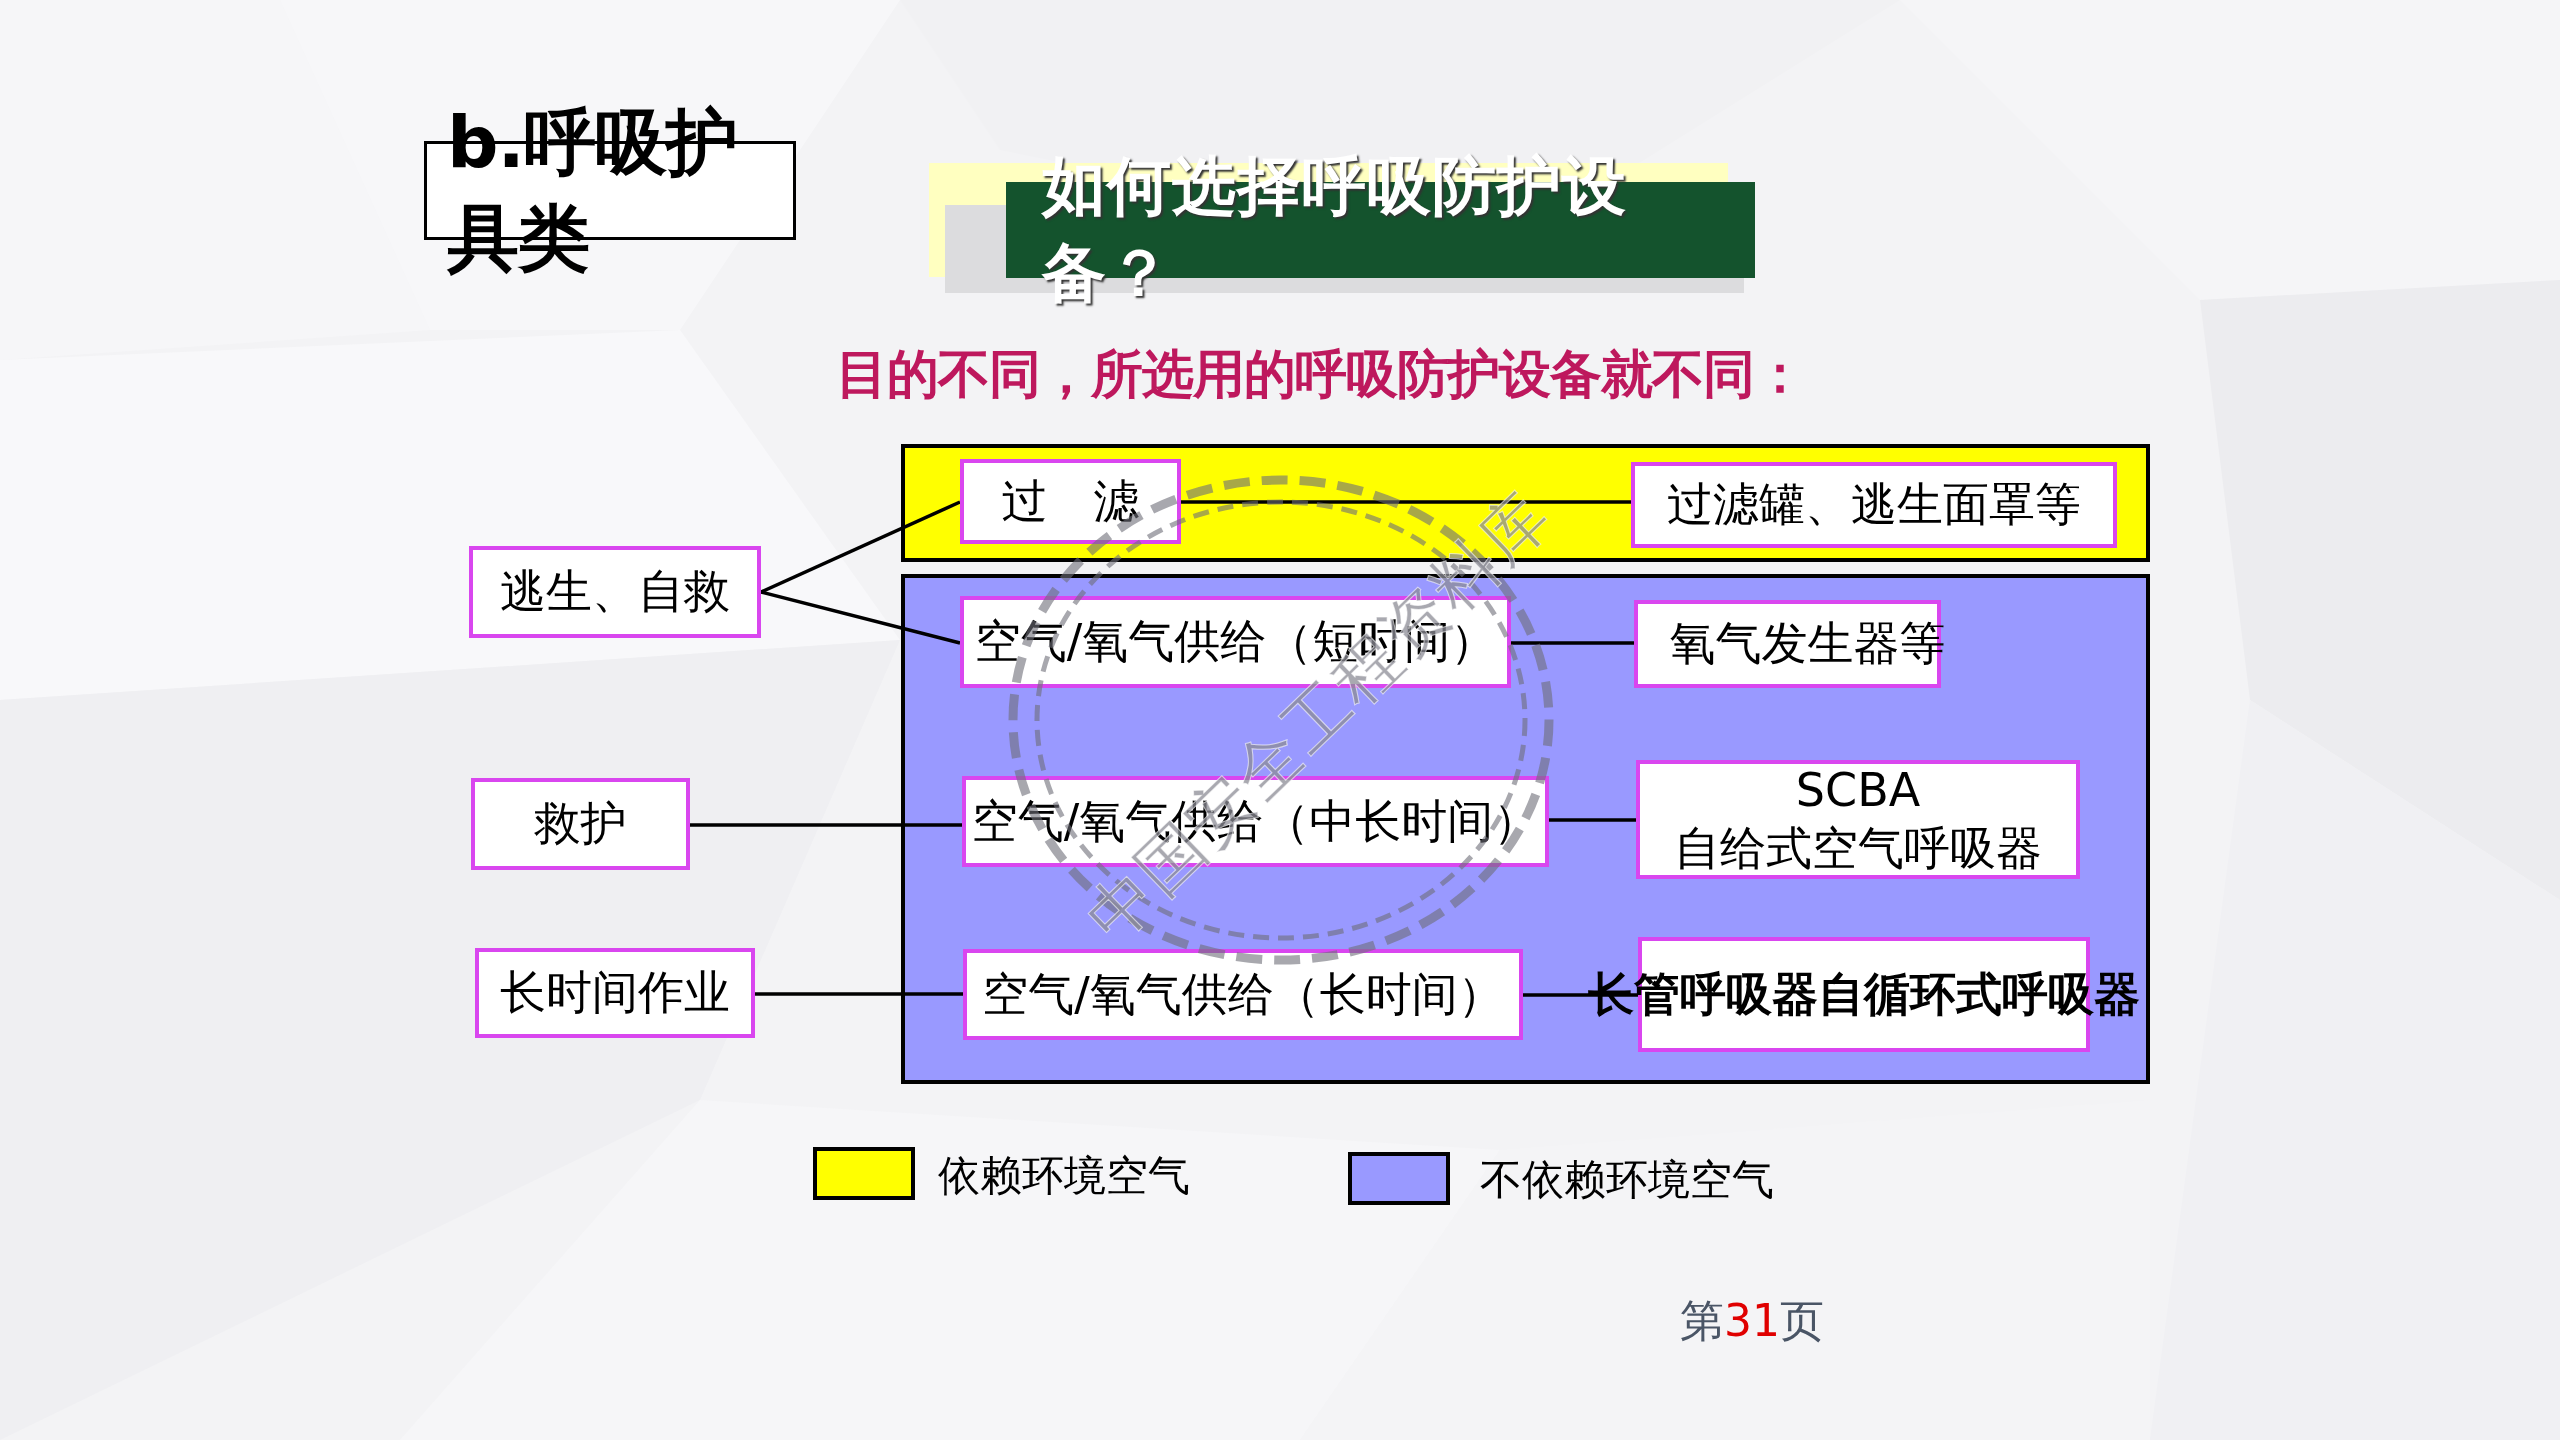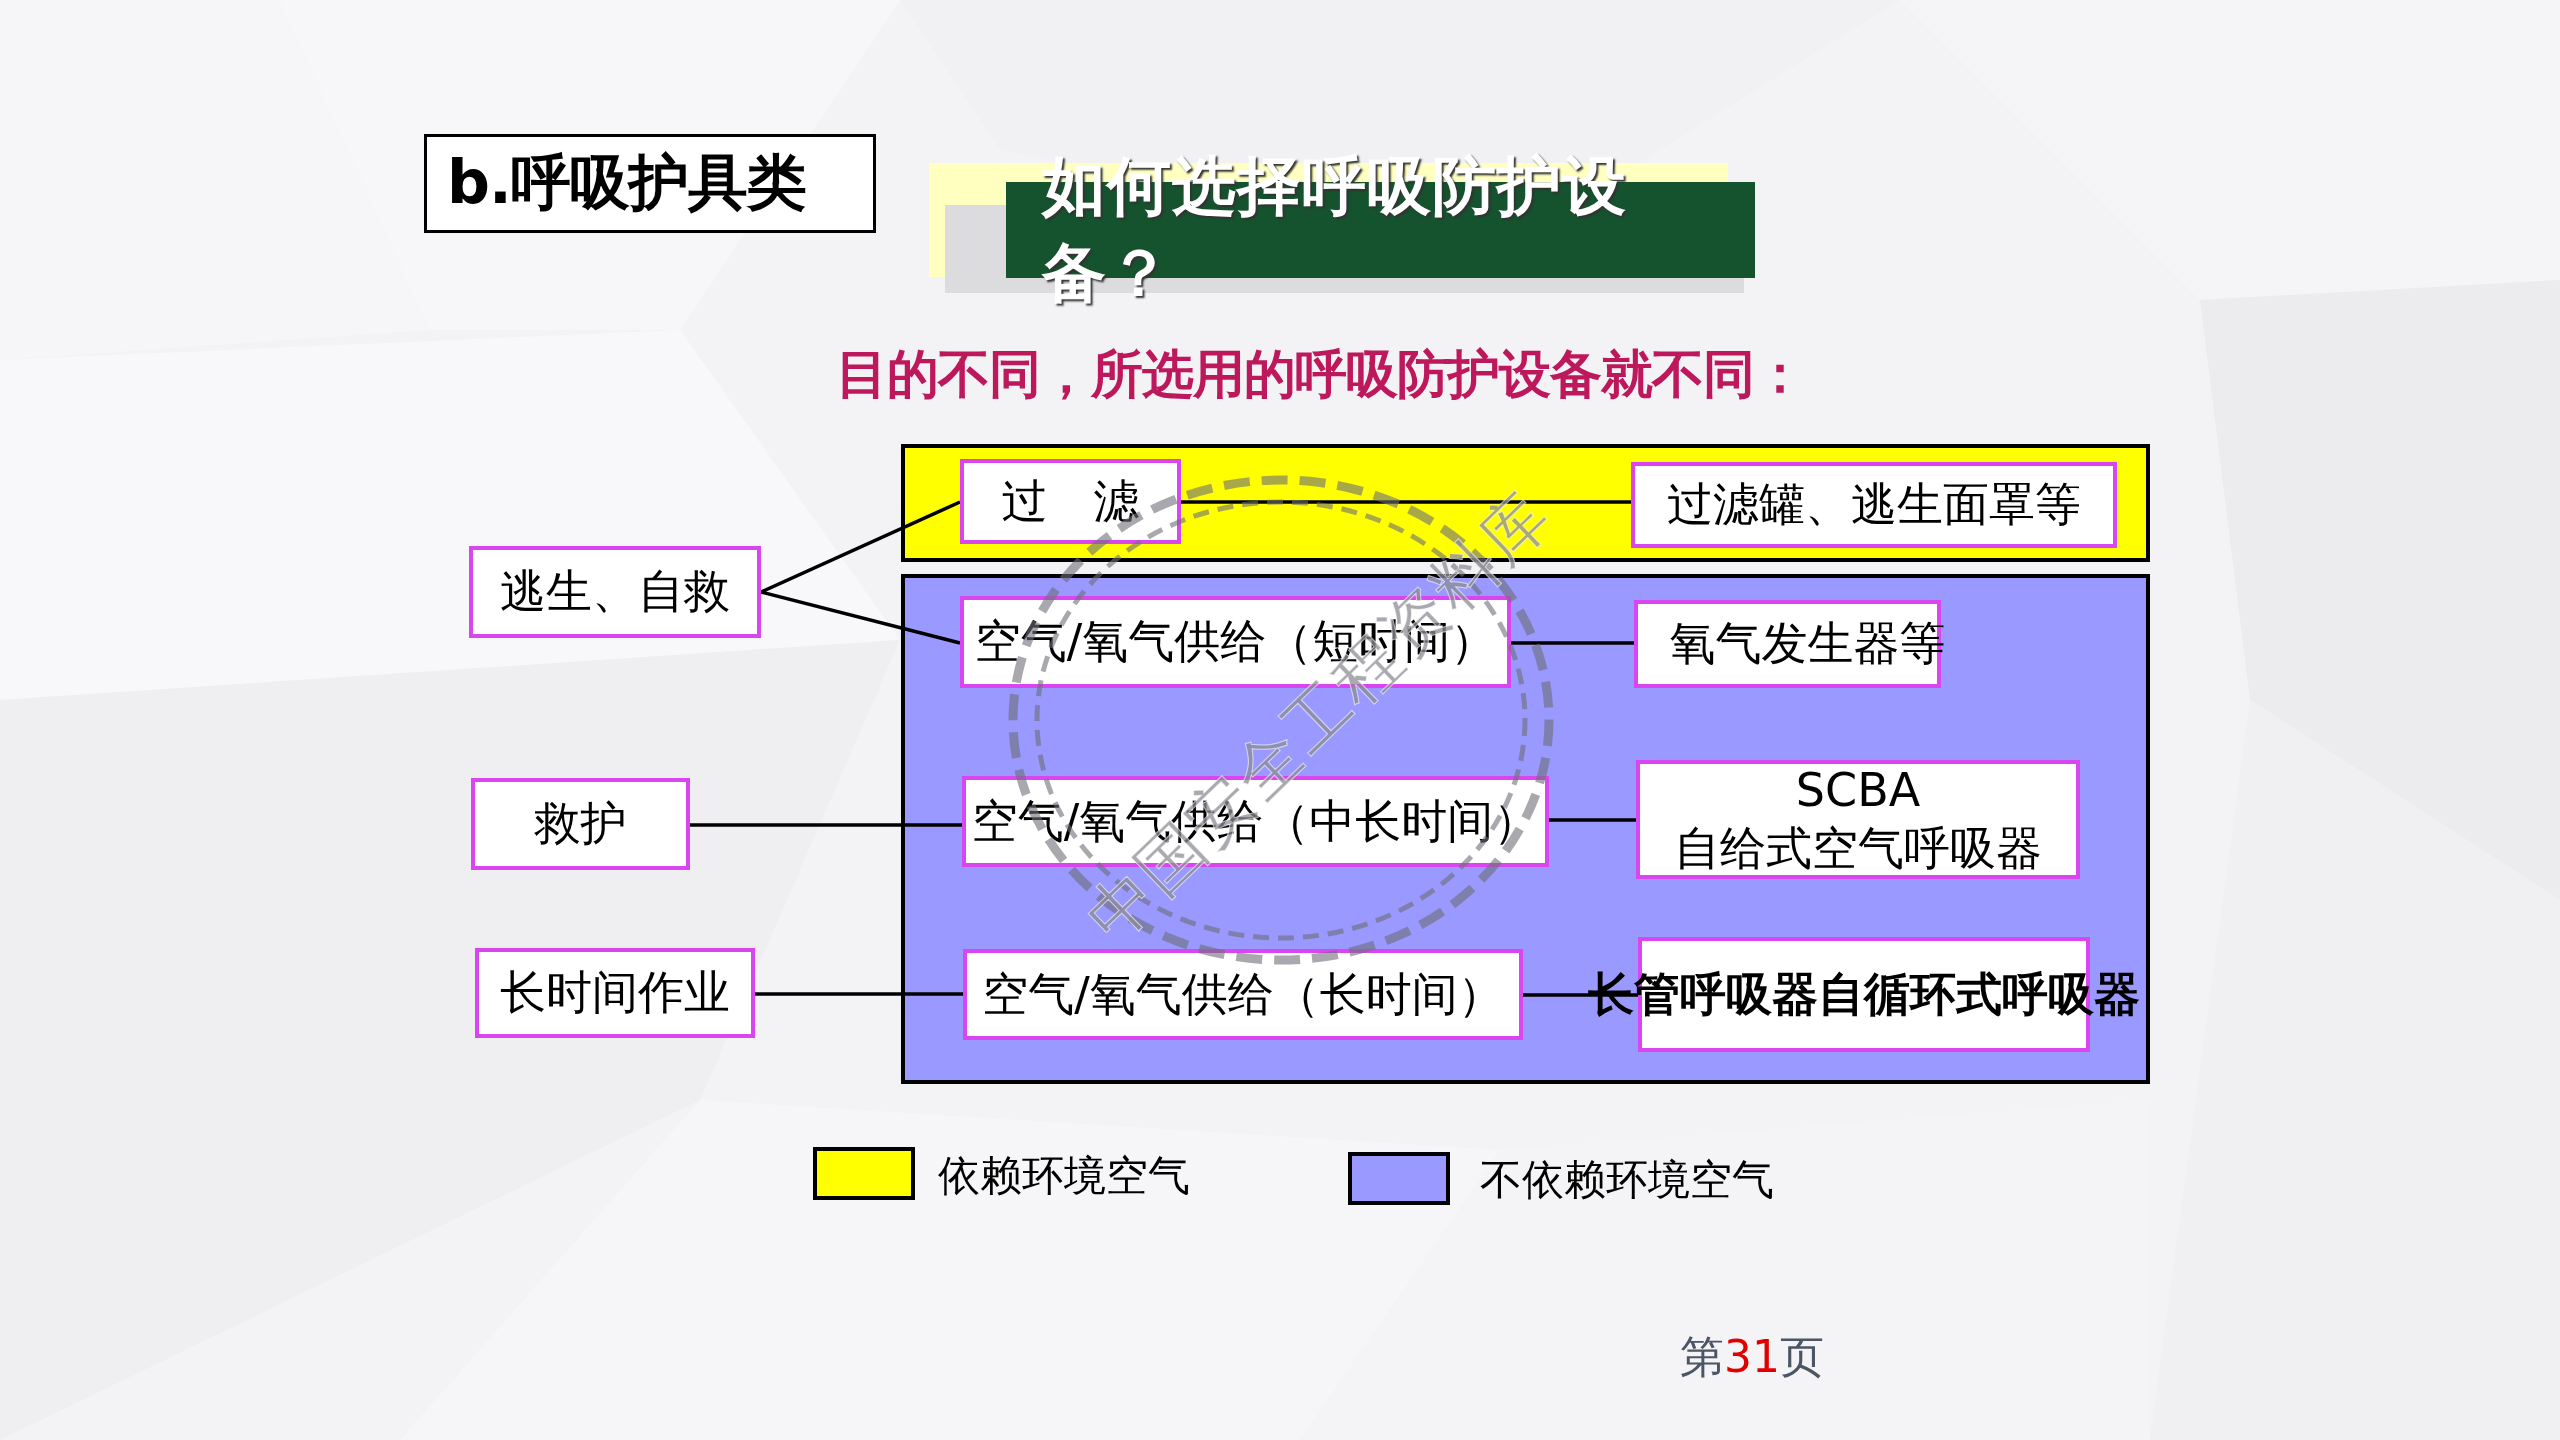--- a/index.html
+++ b/index.html
@@ -1,27 +1,27 @@
 <!DOCTYPE html>
 <html><head>
 <meta charset="utf-8">
 <style>
   html,body{margin:0;padding:0;}
   body{width:2560px;height:1440px;position:relative;overflow:hidden;background:#f2f2f4;font-family:"DejaVu Sans","Liberation Sans",sans-serif;}
   .bg{position:absolute;left:0;top:0;width:2560px;height:1440px;}
   .box{position:absolute;box-sizing:border-box;background:#fff;border:4px solid #d946ef;display:flex;align-items:center;justify-content:center;text-align:center;color:#000;font-size:46px;line-height:1.25;white-space:nowrap;}
-  .section-label{position:absolute;left:424px;top:134px;width:452px;height:99px;box-sizing:border-box;border:3px solid #000;background:#fff;font-size:60px;font-weight:bold;display:flex;align-items:center;padding-left:20px;letter-spacing:-1px;}
+  .section-label{position:absolute;left:424px;top:141px;width:372px;height:99px;box-sizing:border-box;border:3px solid #000;background:#fff;font-size:72px;font-weight:bold;display:flex;align-items:center;padding-left:20px;letter-spacing:-1px;}
   .title-yellow{position:absolute;left:929px;top:163px;width:799px;height:114px;background:#ffffc0;}
   .title-shadow{position:absolute;left:945px;top:205px;width:799px;height:88px;background:#dcdcde;}
   .title-purple{position:absolute;left:1006px;top:182px;width:749px;height:96px;background:#14532d;color:#fff;font-size:64px;font-weight:bold;display:flex;align-items:center;padding-left:36px;box-sizing:border-box;text-shadow:2px 2px 2px #333;letter-spacing:1px;}
   .subtitle{position:absolute;left:836px;top:340px;width:1000px;height:64px;color:#be185d;font-size:52px;font-weight:bold;white-space:nowrap;letter-spacing:-1px;}
   .container{position:absolute;box-sizing:border-box;border:4px solid #000;}
   .legend-swatch{position:absolute;box-sizing:border-box;border:4px solid #000;}
   .legend-label{position:absolute;font-size:42px;color:#000;white-space:nowrap;}
-  .page{position:absolute;left:1680px;top:1292px;font-size:44px;color:#4a5566;white-space:nowrap;margin-top:36px;}
+  .page{position:absolute;left:1680px;top:1292px;font-size:44px;color:#4a5566;white-space:nowrap;}
   .page .num{color:#e00000;}
   svg.lines{position:absolute;left:0;top:0;width:2560px;height:1440px;pointer-events:none;}
   .wm-text{position:absolute;left:1020px;top:690px;width:560px;text-align:center;font-size:66px;color:rgba(140,140,150,0.75);transform:rotate(-44deg);white-space:nowrap;letter-spacing:2px;-webkit-text-stroke:1px rgba(255,255,255,0.6);}
 </style>
 </head>
 <body>
 
 <svg class="bg" viewBox="0 0 2560 1440" preserveAspectRatio="none">
   <rect x="0" y="0" width="2560" height="1440" fill="#f3f3f5"></rect>
   <polygon points="0,0 280,0 430,330 0,360" fill="#f6f6f8"></polygon>

